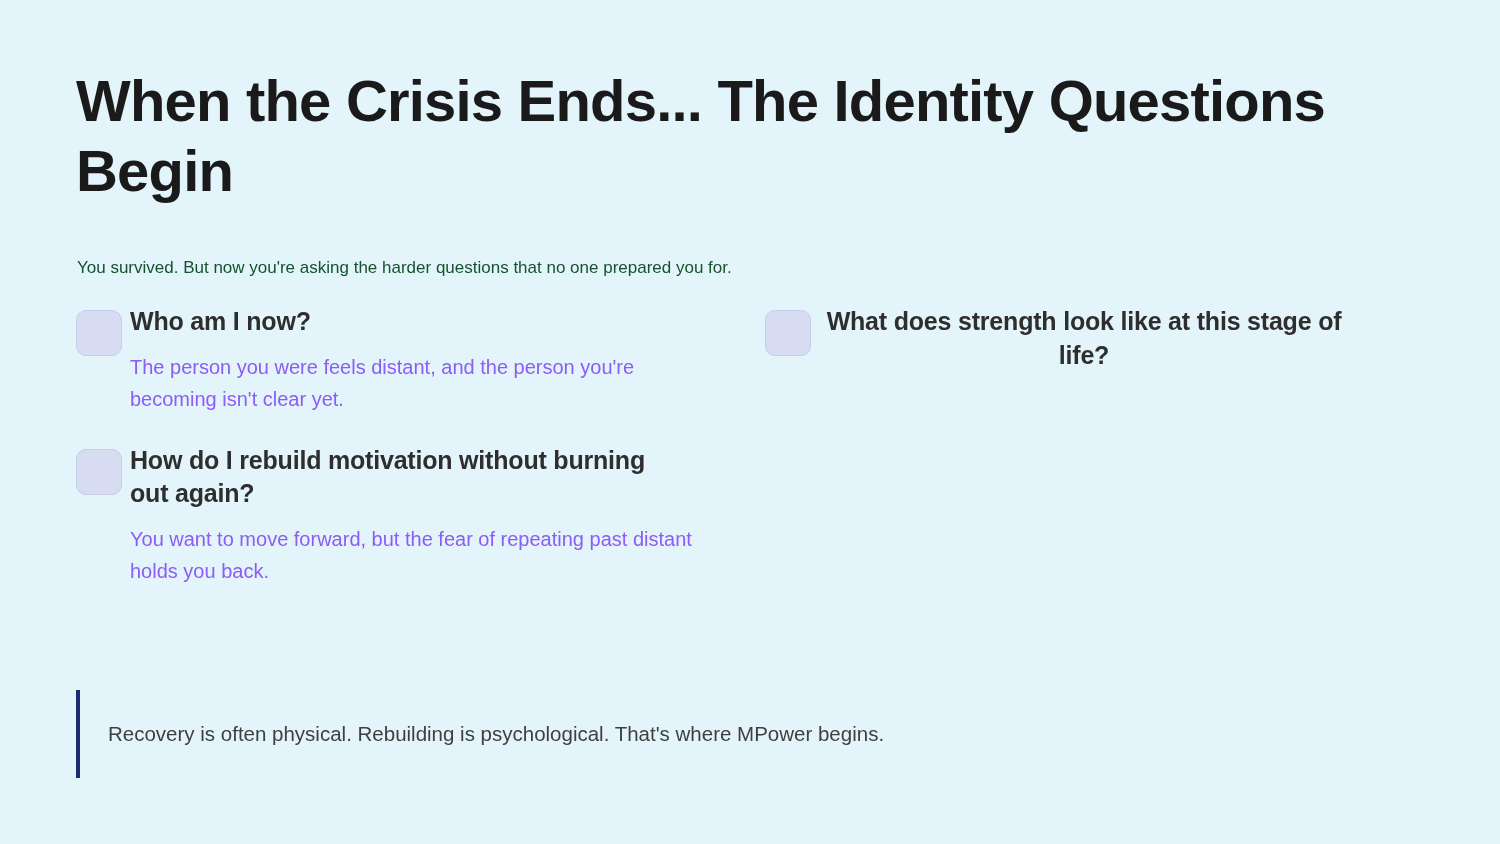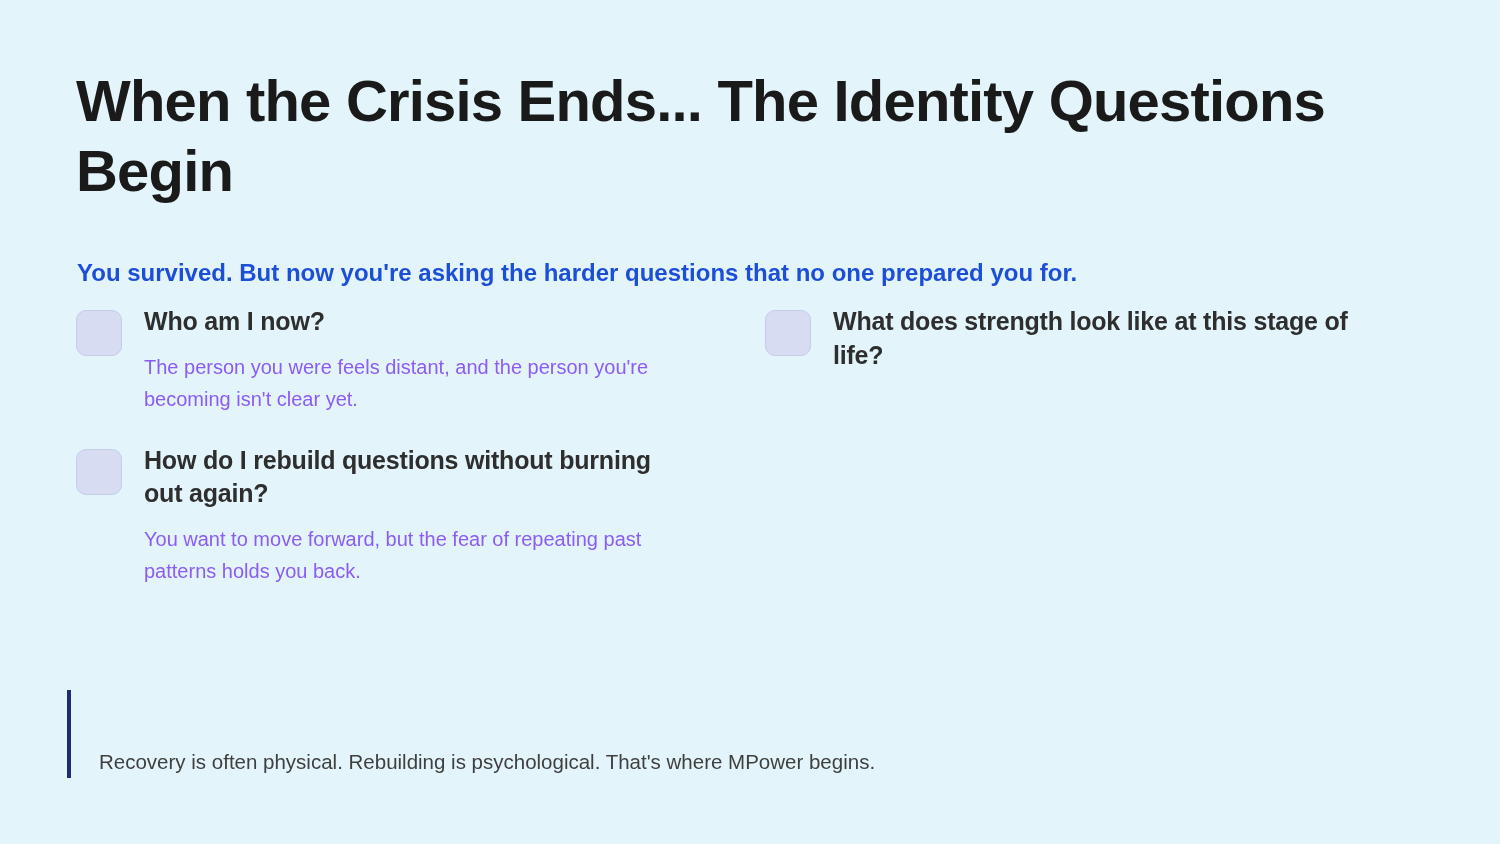--- a/index.html
+++ b/index.html
@@ -38,42 +38,42 @@
     color: #1a1a1a;
     font-family: "Liberation Sans", sans-serif;
   }
 
   
   .subtitle {
     position: absolute;
     left: 77px;
     top: 255px;
     width: 1200px;
-    font-size: 24px;
-    font-weight: 700;
+    font-size: 17px;
+    font-weight: 400;
     line-height: 1.5;
-    color: #1d4ed8;
+    color: #14532d;
   }
 
   
   .grid {
     position: absolute;
     left: 76px;
     top: 305px;
     width: 1348px;
     display: grid;
     grid-template-columns: 617px 1fr;
     grid-column-gap: 72px;
     grid-row-gap: 0px;
   }
 
   .card {
     display: flex;
     align-items: flex-start;
-    gap: 22px;
+    gap: 8px;
     padding-bottom: 0;
   }
 
   .card-r2 { margin-top: 28px; }
   .card-r2-right { margin-top: 28px; }
 
   .card-icon {
     flex: 0 0 auto;
     width: 46px;
     height: 46px;
@@ -102,33 +102,33 @@
     font-weight: 400;
     line-height: 1.62;
     color: #8b5cf6;
   }
 
   
   .w-c1 .card-desc { max-width: 540px; }
   .w-c2 .card-desc { max-width: 560px; }
   .w-c3 .card-desc { max-width: 566px; }
   .w-c4 .card-desc { max-width: 580px; }
-  .w-c2 .card-title { max-width: 530px; }
+  .w-c2 .card-title { max-width: 530px; text-align: center; }
   .w-c3 .card-title { max-width: 540px; }
 
   
   .callout {
     position: absolute;
-    left: 67px;
+    left: 76px;
     top: 690px;
     width: 1190px;
     min-height: 88px;
     border-left: 4px solid #1b2d70;
     display: flex;
-    align-items: flex-end;
+    align-items: center;
     padding-left: 28px;
   }
 
   .callout-text {
     font-size: 20.5px;
     font-weight: 400;
     line-height: 1.5;
     color: #3f3f3f;
   }
 </style>
@@ -154,22 +154,22 @@
     <div class="card w-c2">
       <span class="card-icon"></span>
       <div class="card-body">
         <div class="card-title">What does strength look like at this stage of life?</div>
       </div>
     </div>
 
     <div class="card w-c3 card-r2">
       <span class="card-icon"></span>
       <div class="card-body">
-        <div class="card-title">How do I rebuild questions without burning out again?</div>
-        <div class="card-desc">You want to move forward, but the fear of repeating past patterns holds you back.</div>
+        <div class="card-title">How do I rebuild motivation without burning out again?</div>
+        <div class="card-desc">You want to move forward, but the fear of repeating past distant holds you back.</div>
       </div>
     </div>
 
 
   </div>
 
   <div class="callout">
     <span class="callout-text">Recovery is often physical. Rebuilding is psychological. That's where MPower begins.</span>
   </div>
 

